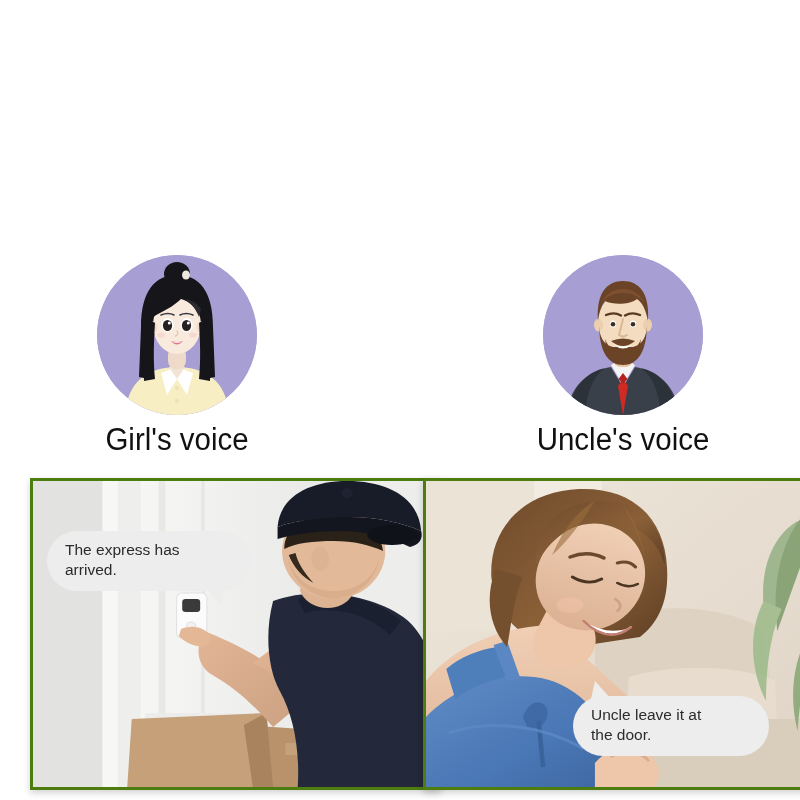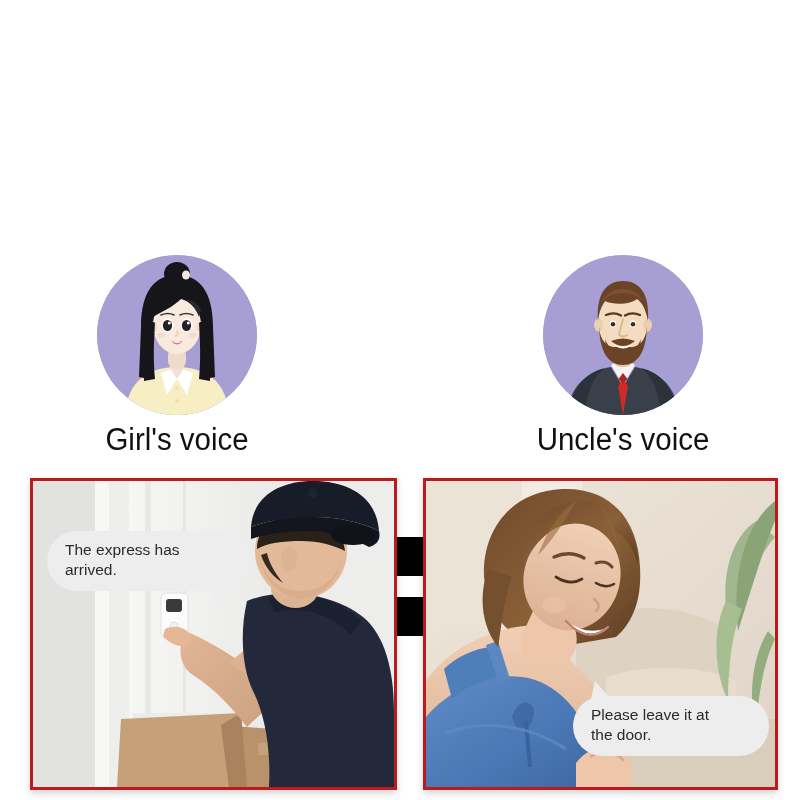--- a/index.html
+++ b/index.html
@@ -101,24 +101,25 @@
   .photos {
     position: absolute;
     left: 0;
     top: 478px;
     width: 800px;
     height: 312px;
   }
   .photo-frame {
     position: absolute;
     top: 0;
-    border: 3px solid #b91c1c;
+    border: 3px solid #4d7c0f;
     background: #ddd;
     overflow: hidden;
     box-shadow: 0 3px 7px rgba(0,0,0,0.18);
+    padding-left: 44px;
   }
   .photo-frame.left  { left: 30px;  width: 361px; height: 306px; }
   .photo-frame.right { left: 423px; width: 349px; height: 306px; }
 
   .scene { position: absolute; inset: 0; overflow: hidden; }
   .scene svg { display: block; width: 100%; height: 100%; }
 
   
   .bubble {
     position: absolute;
@@ -426,18 +427,18 @@
 
           <path d="M140 140 q22 22 42 6 q-20 10 -42 -6 Z" fill="#ffffff"></path>
           <path d="M140 140 q22 24 42 6" stroke="#c27f72" stroke-width="2.4" fill="none" stroke-linecap="round"></path>
 
           <ellipse cx="128" cy="124" rx="12" ry="8" fill="#f2c3a9" opacity="0.5"></ellipse>
 
           <path d="M150 282 C162 266 182 262 196 272 C208 280 210 298 202 306 L150 306 Z" fill="#eec6aa"></path>
           <path d="M164 276 C176 268 190 270 198 280" stroke="#d9ab8d" stroke-width="2.4" fill="none"></path>
         </svg>
       </div>
-      <div class="bubble right-bubble">Please leave it at
+      <div class="bubble right-bubble">Uncle leave it at
 the door.</div>
     </div>
   </div>
 
 </div>
 
 </body></html>

